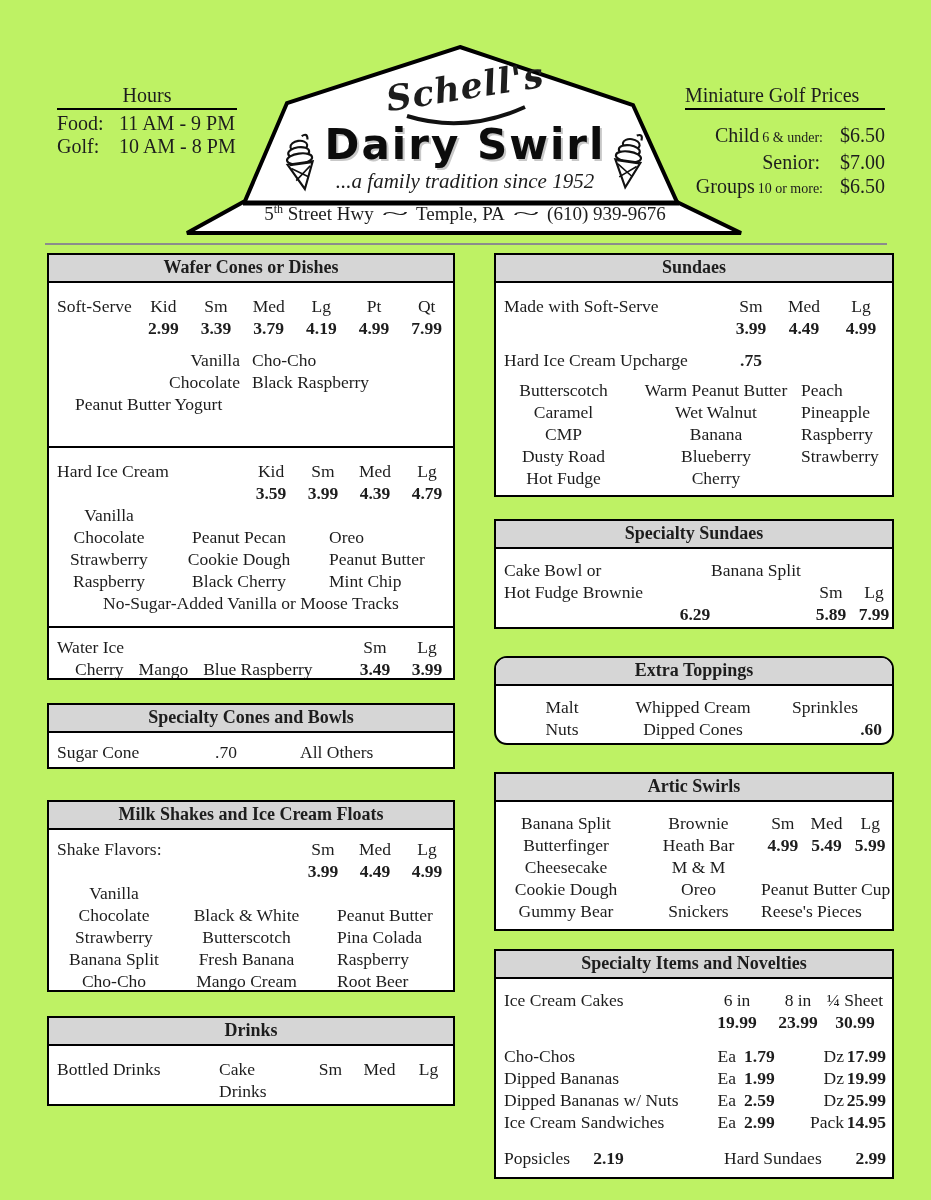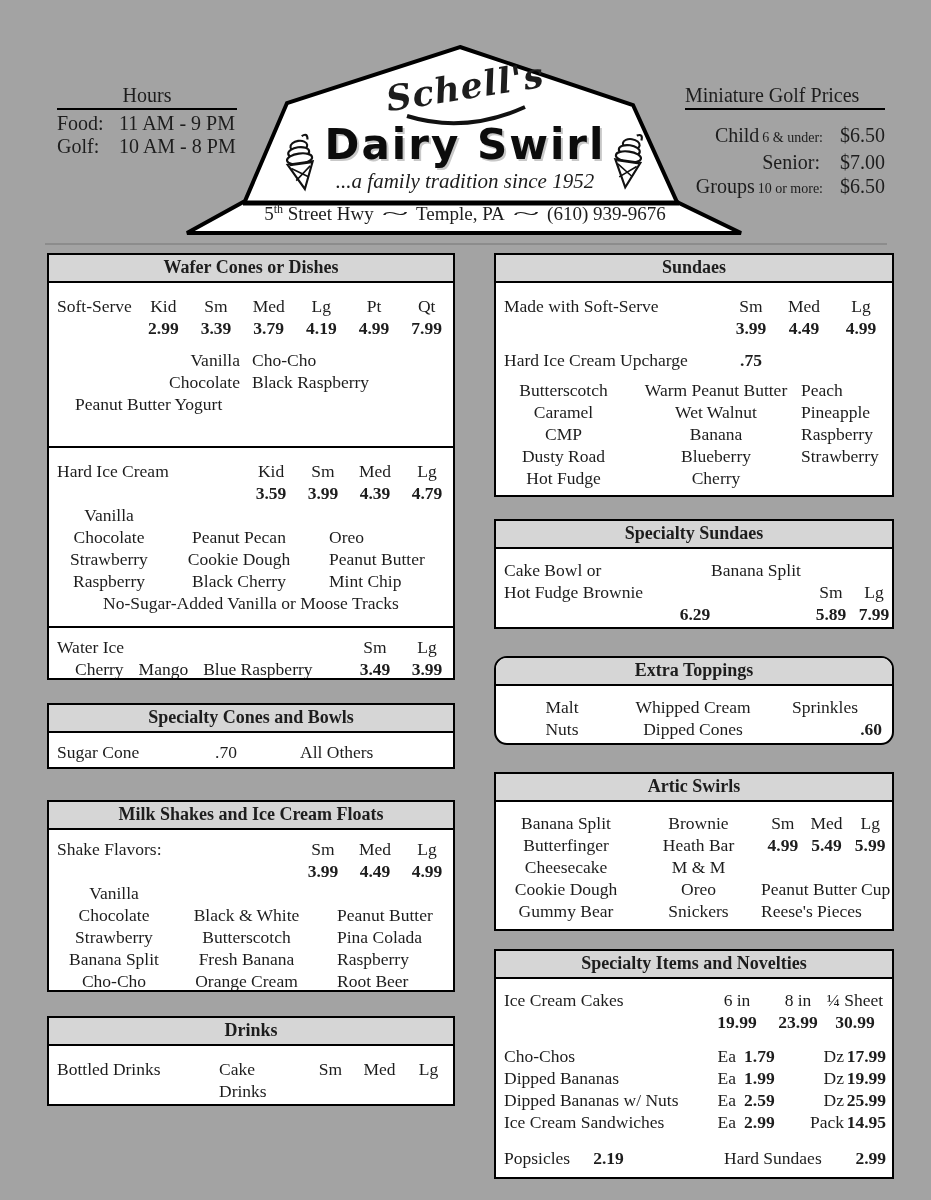--- a/index.html
+++ b/index.html
@@ -1,17 +1,17 @@
 <!DOCTYPE html>
 <html><head>
 <meta charset="utf-8">
 <style>
   html,body { margin:0; padding:0; background:#ffffff; }
   .page {
-    position:relative; width:931px; height:1200px; background:#a3a3a3;
+    position:relative; width:931px; height:1200px; background:#bef264;
     font-family:"Liberation Serif", serif; color:#1d1d1d; overflow:hidden;
   }
   .b { font-weight:bold; }
   .ctr { text-align:center; }
   .rgt { text-align:right; }
 
   
   .hours { position:absolute; left:57px; top:84px; width:180px; font-size:20px; }
   .hours-title { text-align:center; border-bottom:2px solid #000; line-height:23px; padding-bottom:1px; margin-bottom:2px; }
   .hours-row { display:grid; grid-template-columns:62px 1fr; line-height:23px; }
@@ -290,21 +290,21 @@
         <span class="ctr">Butterscotch</span>
         <span class="c3">Pina Colada</span>
       </div>
       <div class="row g-shakesfl">
         <span class="ctr">Banana Split</span>
         <span class="ctr">Fresh Banana</span>
         <span class="c3">Raspberry</span>
       </div>
       <div class="row g-shakesfl">
         <span class="ctr">Cho-Cho</span>
-        <span class="ctr">Orange Cream</span>
+        <span class="ctr">Mango Cream</span>
         <span class="c3">Root Beer</span>
       </div>
     </div>
 
     <div class="box" style="height:90px;">
       <div class="box-title">Drinks</div>
       <div class="row g-drinks" style="padding-top:12px;">
         <span class="pl8">Bottled Drinks</span>
         <span>Cake Drinks</span>
         <span class="ctr">Sm</span>

